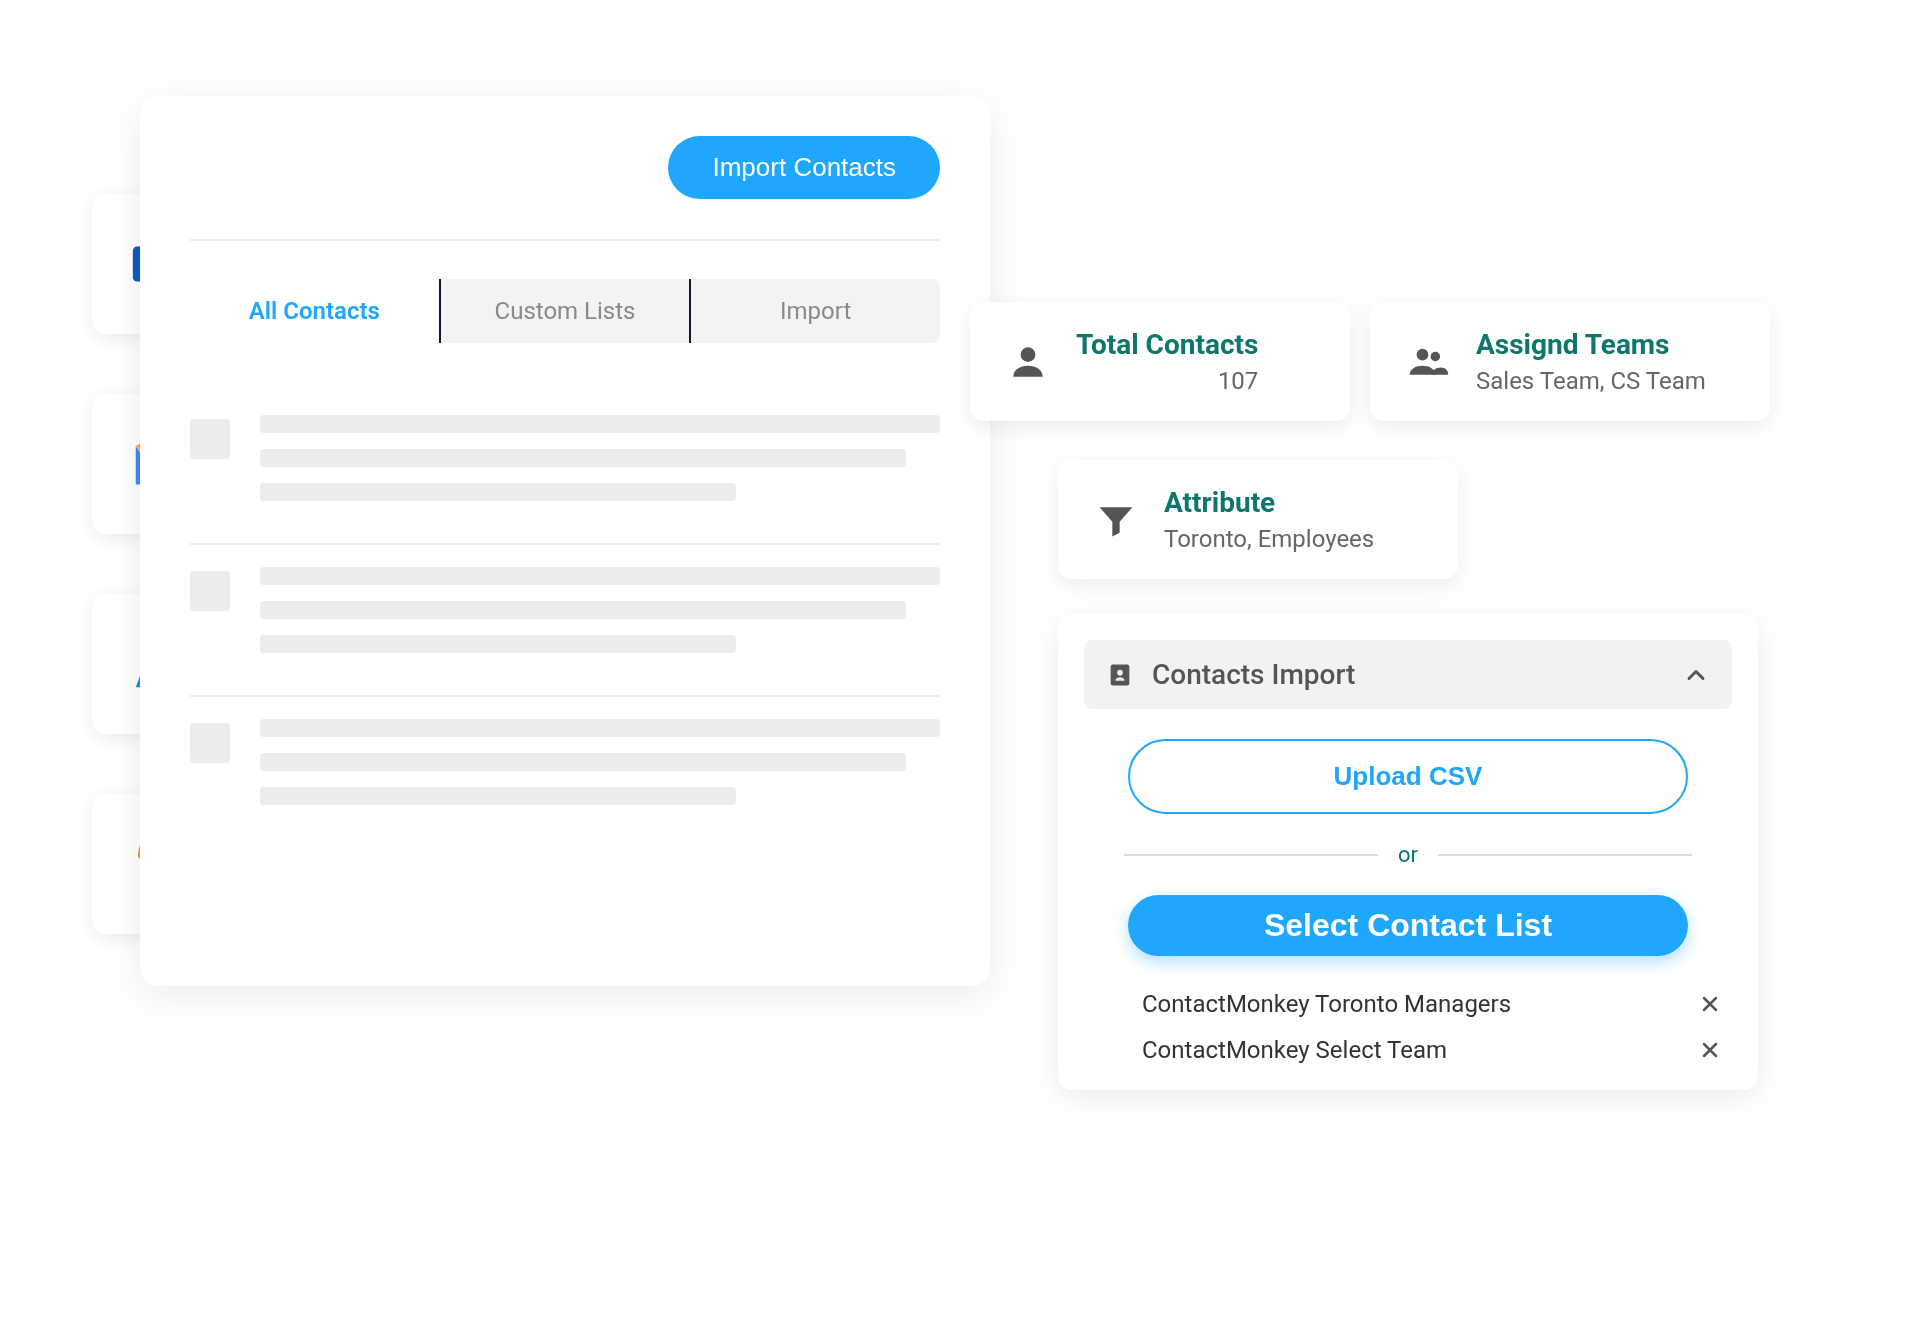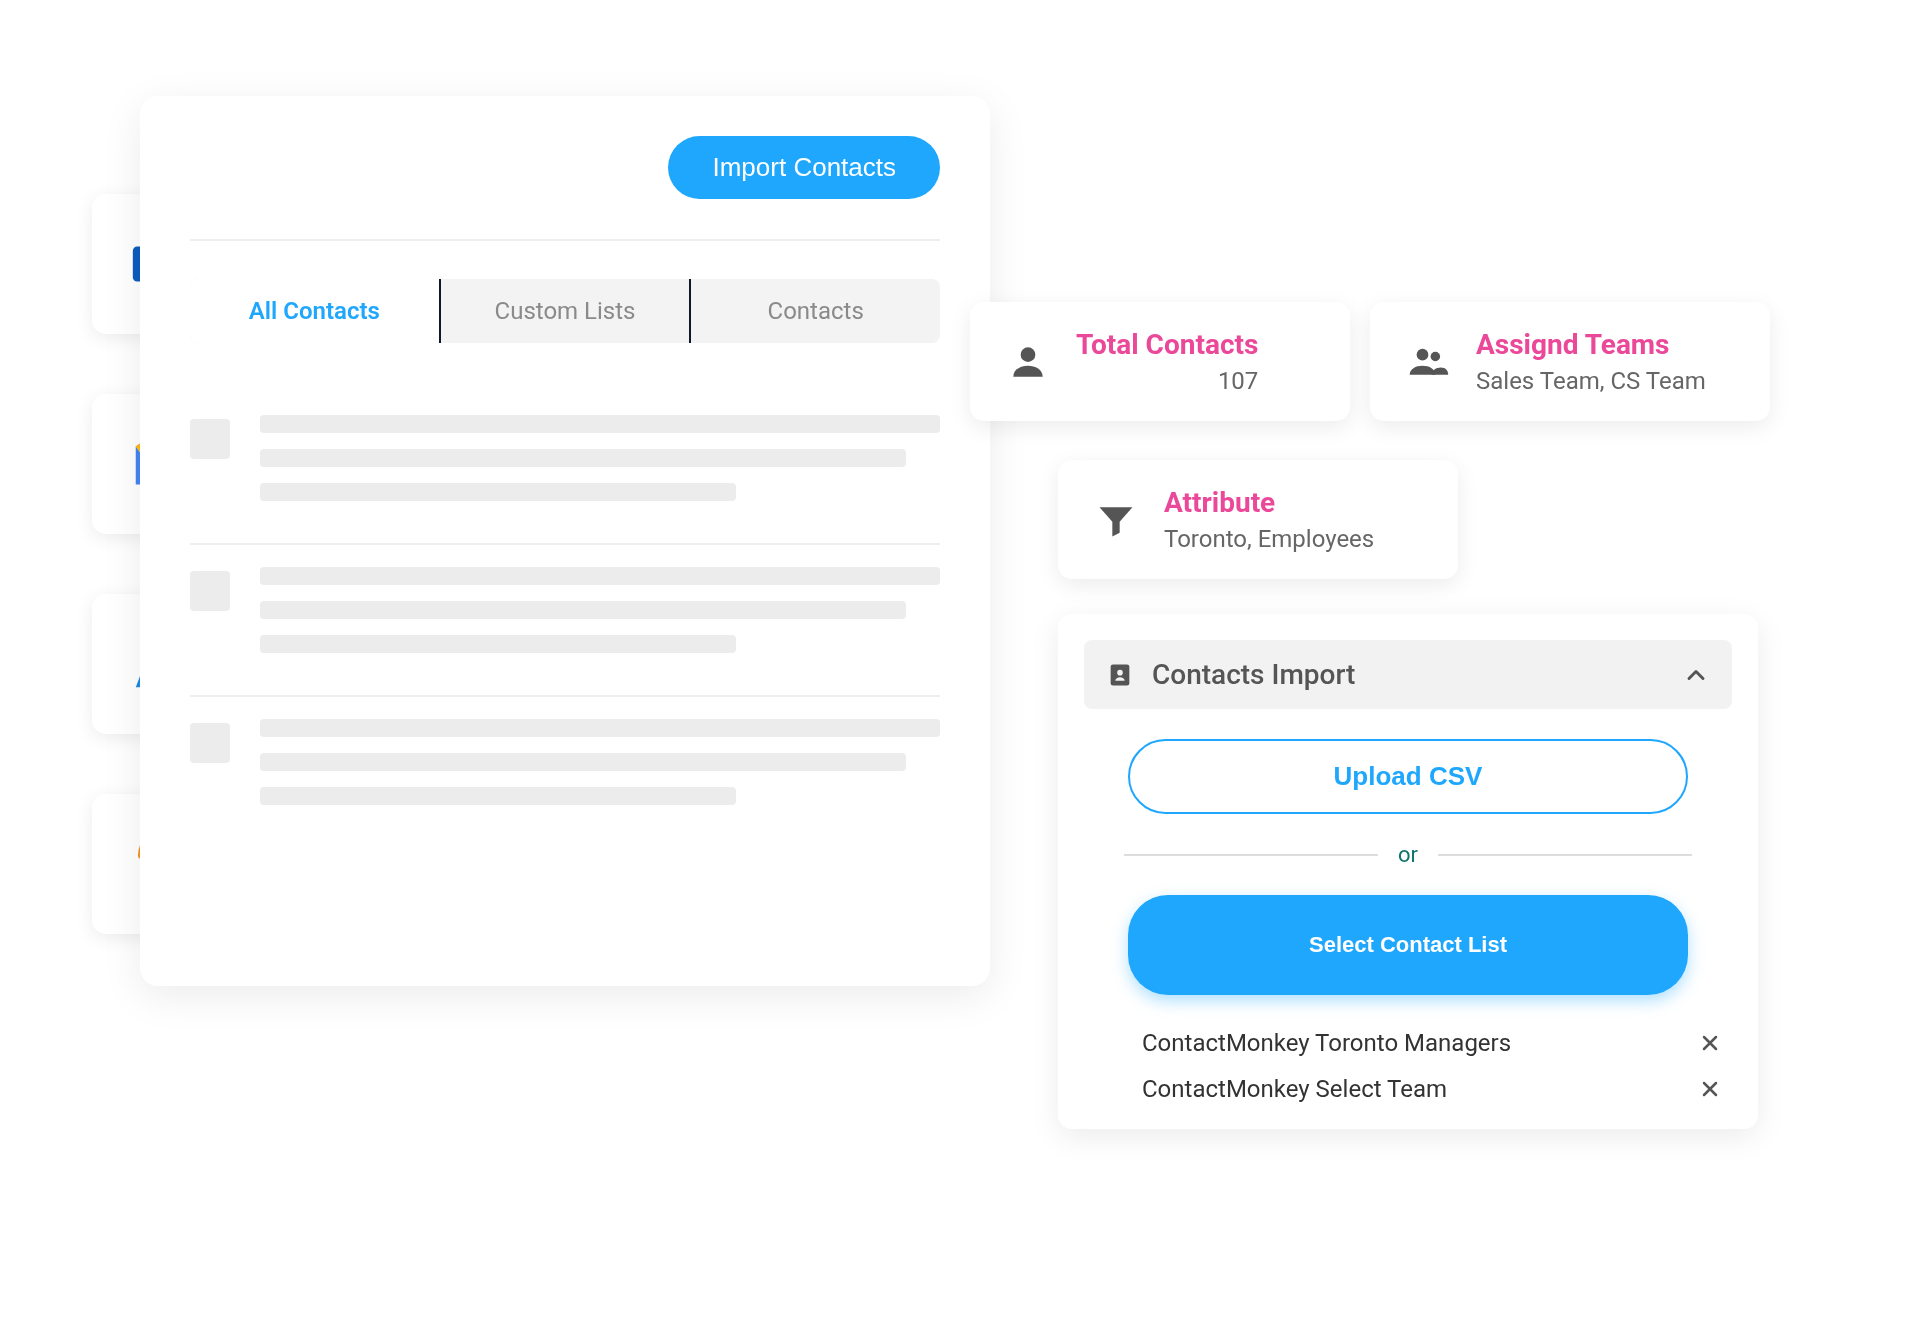--- a/index.html
+++ b/index.html
@@ -109,21 +109,21 @@
     background: #fff;
     border-radius: 14px;
     box-shadow: 0 6px 22px rgba(0,0,0,0.08);
     padding: 26px 36px;
     display: flex;
     align-items: center;
     gap: 26px;
   }
   .summary-card .sicon { width: 44px; height: 44px; color:#555; flex-shrink:0; }
   .summary-card .stext { display:flex; flex-direction:column; gap:6px; }
-  .summary-card .stitle { font-size: 28px; font-weight: 700; color:#ec4899; }
+  .summary-card .stitle { font-size: 28px; font-weight: 700; color:#0f766e; }
   .summary-card .svalue { font-size: 24px; color:#666;text-align:right; }
 
   .card-total { left: 970px; top: 302px; width: 380px; }
   .card-teams { left: 1370px; top: 302px; width: 400px; }
   .card-attr { left: 1058px; top: 460px; width: 400px; }
 
   
   .lists-panel {
     position: absolute;
     left: 1058px;
@@ -170,22 +170,22 @@
   }
   .divider-or .dline { flex:1; height:2px; background:#ddd; }
   .btn-solid-blue {
     width: 560px;
     margin: 0 auto;
     display: block;
     background: #1ea7fd;
     color: #fff;
     border: none;
     border-radius: 40px;
-    padding: 37px 44px;
-    font-size: 22px;
+    padding: 12px 44px;
+    font-size: 32px;
     font-weight: 700;
     cursor: pointer;
     box-shadow: 0 6px 16px rgba(30,167,253,0.35);
   }
   .selected-lists { margin-top: 34px; padding: 0 10px; display:flex; flex-direction:column; gap:18px; }
   .sel-row { display:flex; align-items:center; justify-content:space-between; font-size:24px; color:#333;margin-left:48px; }
   .sel-row .xicon { width:24px; height:24px; color:#555; cursor:pointer; }
 </style>
 </head>
 <body>
@@ -226,21 +226,21 @@
     </div>
   </div>
 
   <div class="main-panel">
     <div class="import-row">
       <button class="btn-primary">Import Contacts</button>
     </div>
     <div class="tabbar">
       <div class="tab active">All Contacts</div>
       <div class="tab">Custom Lists</div>
-      <div class="tab">Contacts</div>
+      <div class="tab">Import</div>
     </div>
     <div class="list-area">
       <div class="list-row">
         <div class="row-box"></div>
         <div class="row-lines">
           <div class="line w100"></div>
           <div class="line w95"></div>
           <div class="line w70"></div>
         </div>
       </div>

